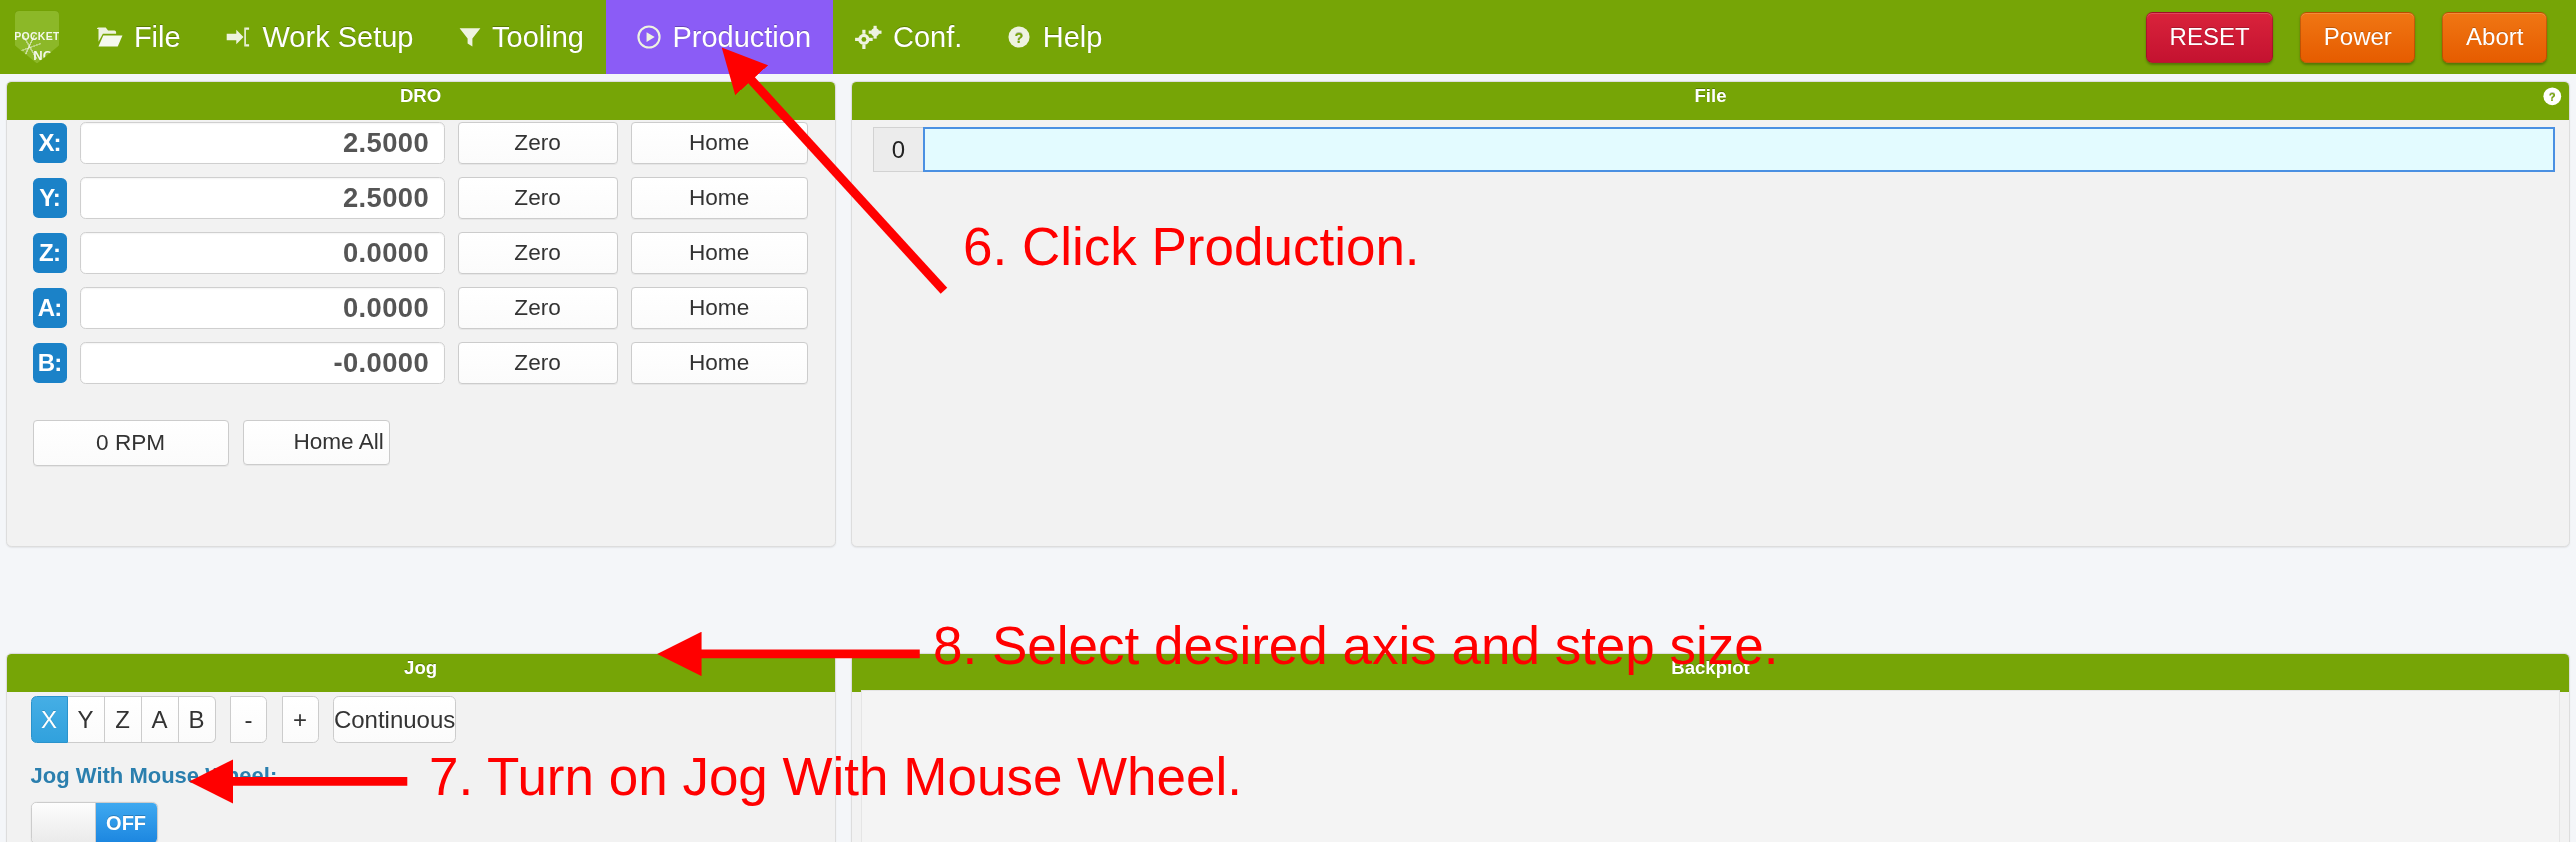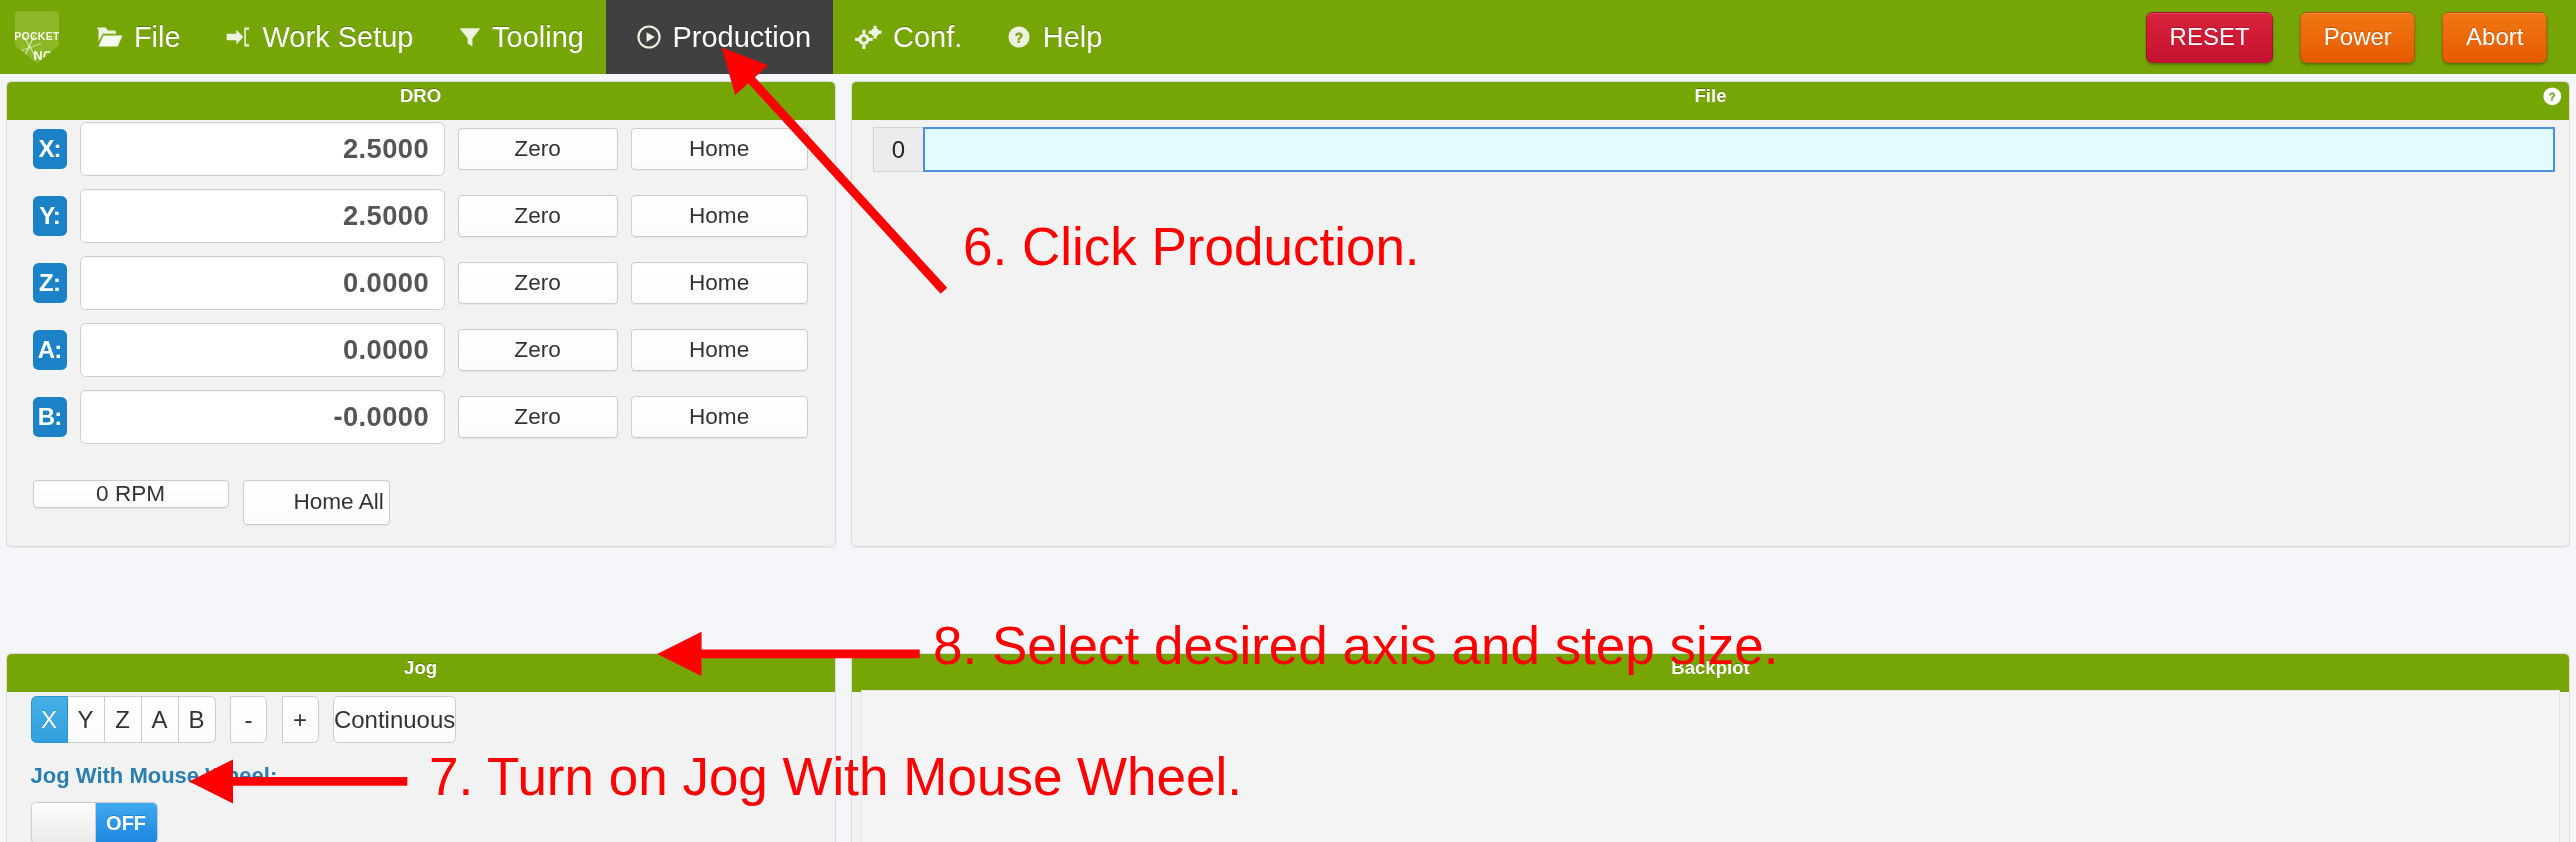--- a/index.html
+++ b/index.html
@@ -53,21 +53,21 @@
     height: 74px;
     display: flex; align-items: center; gap: 10.5px;
     padding: 0 22px;
     color: #ffffff;
     font-size: 29px;
     font-weight: 500;
     text-shadow: 0 -0.8px 0 rgba(0,0,0,0.25);
     white-space: nowrap;
     cursor: pointer;
   }
-  .nav-item.active { background: #404040; padding-left: 30px; }
+  .nav-item.active { background: #8b5cf6; padding-left: 30px; }
   .nav-item .ico { display: inline-flex; align-items: center; }
   .nav-item .ico svg { display: block; }
 
   #nav-spacer { flex: 1 1 auto; }
 
   #nav-actions {
     display: flex; align-items: center; gap: 27px;
     padding-right: 29px;
   }
   .act-btn {
@@ -121,21 +121,21 @@
   .axis-badge {
     width: 34px; height: 40px;
     background: #1b82c8;
     border-radius: 5.6px;
     color: #fff; font-size: 24px; font-weight: bold;
     display: flex; align-items: center; justify-content: center;
     letter-spacing: -0.8px;
     flex: 0 0 auto;
   }
   .dro-value {
-    width: 365px; height: 54px;
+    width: 365px; height: 42px;
     background: #fff;
     border: 0.8px solid #cfcfcf;
     border-radius: 5.6px;
     box-shadow: inset 0 0.8px 1.6px rgba(0,0,0,0.06);
     display: flex; align-items: center; justify-content: flex-end;
     padding-right: 14.5px;
     font-size: 27.4px; font-weight: bold; color: #555555;
     letter-spacing: 0.4px;
   }
   .btn-lite {
@@ -150,21 +150,21 @@
     box-shadow: 0 0.8px 0.8px rgba(0,0,0,0.05);
     flex: 0 0 auto;
   }
   .btn-zero { width: 160px; }
   .btn-home { width: 177px; }
   #dro-footer {
     display: flex; gap: 14.5px;
     padding-left: 26px;
     margin-top: 36px;
   }
-  #btn-rpm  { width: 196px; height: 28px; }
+  #btn-rpm  { width: 196px; height: 46px; }
   #btn-homeall { width: 147px; height: 45px; padding-left: 44px; }
 
   
   #jog-panel { left: 5.6px; top: 579px; width: 830px; height: 242px; }
   #jog-group {
     display: flex; margin: 15.3px 0 0 24px;
   }
   .seg {
     height: 47px;
     background: linear-gradient(#ffffff, #fbfbfb);

